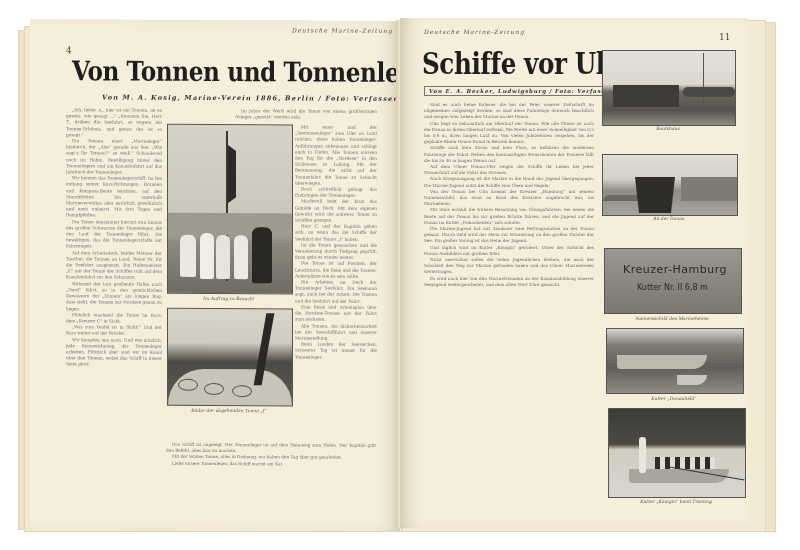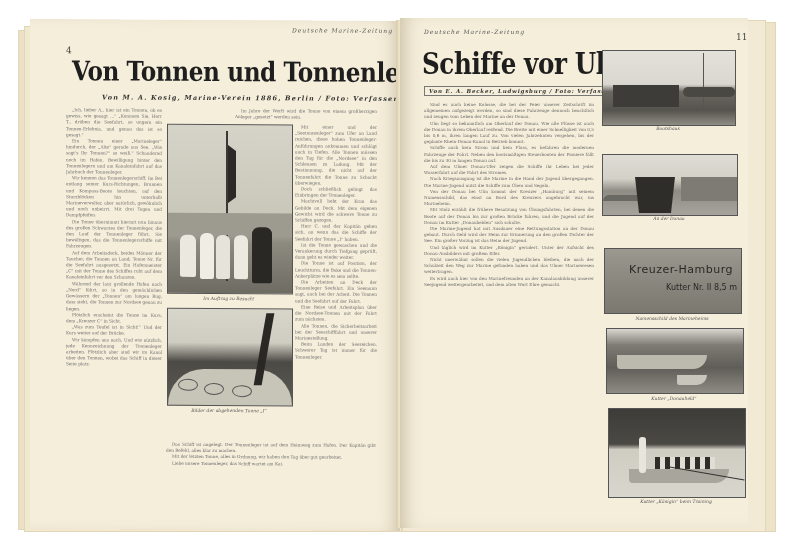--- a/index.html
+++ b/index.html
@@ -88,21 +88,21 @@
     <div class="shape" style="left:36px;top:74px;width:18px;height:10px;border:1px solid #555;border-radius:50%;"></div>
     <div class="shape" style="left:64px;top:76px;width:18px;height:10px;border:1px solid #555;border-radius:50%;"></div>
   </div>
   <div class="caption" style="left:137px;top:388px;width:124px;">Bilder der abgehenden Tonne „I“</div>
 </div>
 
 <div class="gutter"></div>
 
 <div class="page right">
   <div class="running" style="left:24px;top:10px;">Deutsche Marine-Zeitung</div>
-  <div class="pagenum" style="left:336px;top:14px;">11</div>
+  <div class="pagenum" style="left:319px;top:14px;">11</div>
   <div class="title" style="left:22px;top:28px;font-size:30px;transform:scaleX(0.82);transform-origin:left top;">Schiffe vor Ulm</div>
   <div class="byline boxed" style="left:24px;top:68px;font-size:5.5px;letter-spacing:0.8px;">Von E. A. Becker, Ludwigsburg / Foto: Verfasser</div>
 
   <div class="col" style="left:24px;top:84px;width:170px;height:420px;">
     <p>Sind es auch keine Kolosse, die bei der Feier unserer Zeitschrift im allgemeinen aufgezeigt werden, so sind diese Fahrzeuge dennoch beachtlich und zeugen vom Leben der Marine an der Donau.</p>
     <p>Ulm liegt so bekanntlich am Oberlauf der Donau. Wie alle Flüsse ist auch die Donau in ihrem Oberlauf reißend. Die Breite mit einer Schnelligkeit von 0,5 bis 0,6 m, ihren langen Lauf zu. Von vielen Jahrzehnten vergehen, bis der geplante Rhein-Donau-Kanal in Betrieb kommt.</p>
     <p>Schiffe auch kein Strom und kein Fluss, es befahren die modernen Fahrzeuge der Fahrt. Neben den bootsmäßigen Steuerbooten der Pioniere fällt die bis zu 30 m langen Donau auf.</p>
     <p>Auf dem Ulmer Donau-Ufer zeigen die Schiffe ihr Leben bei jeder Wasserfahrt auf die Fahrt des Stromes.</p>
     <p>Nach Kriegsausgang ist die Marine in die Hand der Jugend übergegangen. Die Marine-Jugend nutzt die Schiffe zum Üben und Segeln.</p>
     <p>Von der Donau bei Ulm kommt der Kreuzer „Hamburg“ mit seinem Namensschild, das einst an Bord des Kreuzers angebracht war, ins Marineheim.</p>
@@ -120,23 +120,23 @@
   </div>
   <div class="caption" style="left:202px;top:108px;width:132px;">Bootshaus</div>
 
   <div class="photo" style="left:202px;top:136px;width:134px;height:60px;background:linear-gradient(180deg,#dedcd4 0%,#d2d0c7 40%,#8e8c84 60%,#a6a49c 100%);">
     <div class="shape" style="left:0;top:40px;width:40px;height:6px;background:#6a6862;border-radius:10px 10px 0 0;"></div>
     <div class="shape" style="left:32px;top:22px;width:40px;height:36px;background:#2f2d2a;clip-path:polygon(0 0,100% 0,90% 100%,10% 100%);"></div>
     <div class="shape" style="left:78px;top:22px;width:56px;height:24px;background:#7d7b74;"></div>
   </div>
   <div class="caption" style="left:202px;top:198px;width:134px;">An der Donau</div>
 
-  <div class="photo" style="left:204px;top:230px;width:136px;height:64px;background:linear-gradient(180deg,#9b9890 0%,#8a877f 50%,#7b7870 100%);text-align:right;">
+  <div class="photo" style="left:204px;top:230px;width:136px;height:64px;background:linear-gradient(180deg,#9b9890 0%,#8a877f 50%,#7b7870 100%);">
     <div class="shape" style="left:18px;top:14px;width:110px;font-size:11px;color:#2a2825;font-family:'DejaVu Sans',sans-serif;letter-spacing:0.5px;white-space:nowrap;">Kreuzer-Hamburg</div>
-    <div class="shape" style="left:32px;top:34px;width:100px;font-size:8px;color:#2a2825;font-family:'DejaVu Sans',sans-serif;white-space:nowrap;">Kutter Nr. II 8,5 m</div>
+    <div class="shape" style="left:32px;top:34px;width:100px;font-size:8px;color:#2a2825;font-family:'DejaVu Sans',sans-serif;white-space:nowrap;">Kutter Nr. II 6,8 m</div>
   </div>
   <div class="caption" style="left:204px;top:298px;width:136px;">Namensschild des Marineheims</div>
 
   <div class="photo" style="left:206px;top:310px;width:136px;height:64px;background:linear-gradient(180deg,#d8d6ce 0%,#7e7c75 25%,#5f5d57 60%,#8e8c85 100%);">
     <div class="shape" style="left:10px;top:26px;width:90px;height:14px;background:#bcb9af;border-radius:0 0 40px 10px;"></div>
     <div class="shape" style="left:70px;top:46px;width:30px;height:10px;background:#c8c5bc;border-radius:0 0 16px 4px;"></div>
   </div>
   <div class="caption" style="left:206px;top:378px;width:136px;">Kutter „Donauheld“</div>
 
   <div class="photo" style="left:208px;top:390px;width:136px;height:88px;background:linear-gradient(180deg,#3e3c38 0%,#4b4944 40%,#cfccc2 46%,#d9d6cd 100%);">

